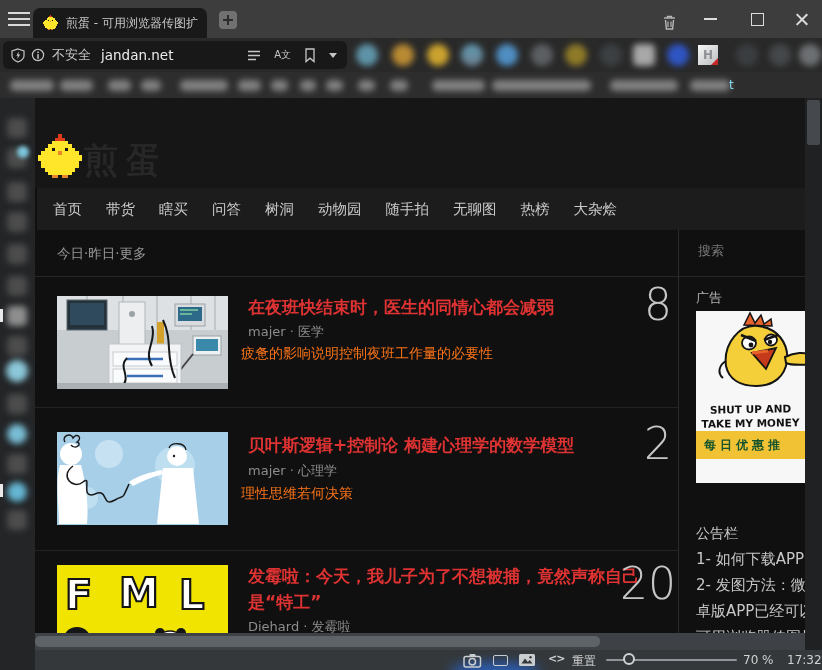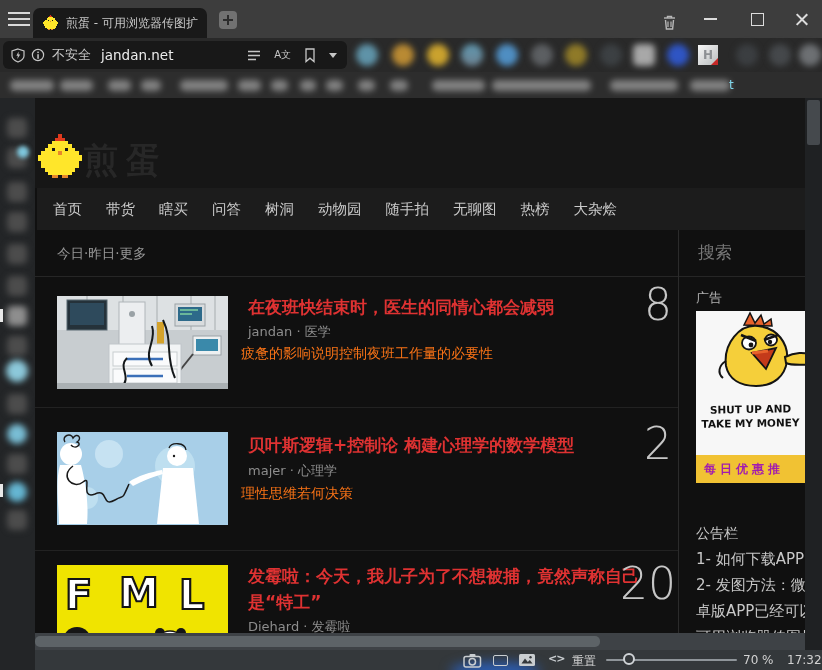--- a/index.html
+++ b/index.html
@@ -63,27 +63,27 @@
   .article{position:absolute;left:0;width:643px;border-bottom:1px solid #222;box-sizing:border-box;}
   .thumb{position:absolute;left:22px;top:19px;width:171px;height:93px;overflow:hidden;background:#222;}
   .atitle{position:absolute;left:213px;top:17px;width:400px;color:#df3232;font-size:17px;font-weight:bold;line-height:26px;}
   .ameta{position:absolute;left:213px;top:46px;color:#8d8d8d;font-size:13px;}
   .asum{position:absolute;left:206px;top:68px;color:#f97316;font-size:14px;}
   .acount{position:absolute;right:6px;top:2px;color:#c6c6c6;font-size:44px;font-weight:200;}
 
   .rightcol{position:absolute;left:643px;top:0;width:126px;height:420px;border-left:1px solid #2b2b2b;}
   .searchrow{position:absolute;left:0;top:0;width:126px;height:47px;border-bottom:1px solid #262626;box-sizing:border-box;}
   .searchinput{position:absolute;left:17px;top:12px;width:100px;background:transparent;border:none;outline:none;
-               color:#737373;font-size:17px;font-family:Liberation Sans, sans-serif;}
+               color:#737373;font-size:13px;font-family:Liberation Sans, sans-serif;}
   .searchinput::placeholder{color:#787878;}
   .adlabel{position:absolute;left:17px;top:59px;color:#b0b0b0;font-size:13px;}
   .adbox{position:absolute;left:17px;top:81px;width:109px;height:172px;background:#f7f7f7;overflow:hidden;}
   .adline{position:absolute;width:109px;text-align:center;color:#111;font-weight:bold;font-size:10.5px;transform:rotate(-1deg);white-space:nowrap;}
-  .adbanner{position:absolute;left:0;top:144px;width:120px;height:28px;background:#f1c233;display:flex;align-items:center;
-            padding-left:8px;color:#a21caf;font-size:12px;font-weight:bold;letter-spacing:4px;white-space:nowrap;box-sizing:border-box;}
+  .adbanner{position:absolute;left:0;top:120px;width:120px;height:28px;background:#f1c233;display:flex;align-items:center;
+            padding-left:8px;color:#14532d;font-size:12px;font-weight:bold;letter-spacing:4px;white-space:nowrap;box-sizing:border-box;}
   .noticetitle{position:absolute;left:17px;top:295px;color:#c8c8c8;font-size:14px;}
   .notice{position:absolute;left:17px;width:110px;color:#c8c8c8;font-size:15px;white-space:nowrap;overflow:hidden;}
 
   .hscroll{position:absolute;left:0;top:535px;width:770px;height:17px;background:#3e4246;}
   .hthumb{position:absolute;left:0;top:3px;width:565px;height:11px;border-radius:5px;background:#5d6367;}
   .vscroll{position:absolute;left:805px;top:98px;width:17px;height:552px;background:#1f2123;}
   .vthumb{position:absolute;left:2px;top:2px;width:13px;height:45px;background:#45494d;border-radius:2px;}
 
   
   .status{position:absolute;left:35px;top:650px;width:787px;height:20px;background:#34383b;overflow:hidden;}
@@ -283,21 +283,21 @@
             <path d="M136 58 L120 78" stroke="#444" stroke-width="2" fill="none"></path>
             <rect x="52" y="48" width="72" height="42" fill="#f2f4f5" stroke="#c0c6ca"></rect>
             <rect x="56" y="56" width="64" height="14" fill="#fafbfc" stroke="#c8cdd0"></rect>
             <rect x="56" y="73" width="64" height="14" fill="#fafbfc" stroke="#c8cdd0"></rect>
             <path d="M70 63 h36 M70 80 h36" stroke="#3a6fb8" stroke-width="2.5"></path>
             <path d="M95 30 C100 45 86 55 95 70 M106 24 C116 45 108 60 118 82 M70 62 C60 72 76 80 64 92" stroke="#14181a" stroke-width="2" fill="none"></path>
             <rect x="0" y="87" width="171" height="6" fill="#aab0b3"></rect>
           </svg>
         </div>
         <div class="atitle">在夜班快结束时，医生的同情心都会减弱</div>
-        <div class="ameta">jandan · 医学</div>
+        <div class="ameta">majer · 医学</div>
         <div class="asum">疲惫的影响说明控制夜班工作量的必要性</div>
         <div class="acount">8</div>
       </div>
 
       <div class="article" style="top:178px;height:143px;">
         <div class="thumb" style="top:24px;">
           <svg width="171" height="93" viewBox="0 0 171 93" preserveAspectRatio="none">
             <rect width="171" height="93" fill="#a8cfe8"></rect>
             <circle cx="52" cy="22" r="14" fill="#c6e2f2"></circle>
             <circle cx="118" cy="34" r="20" fill="#bedff0"></circle>

